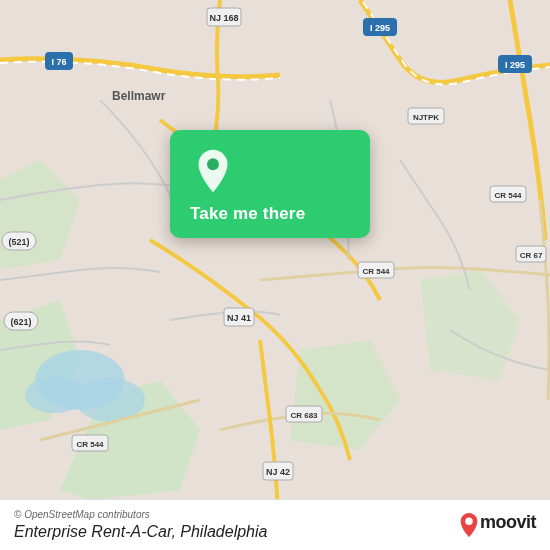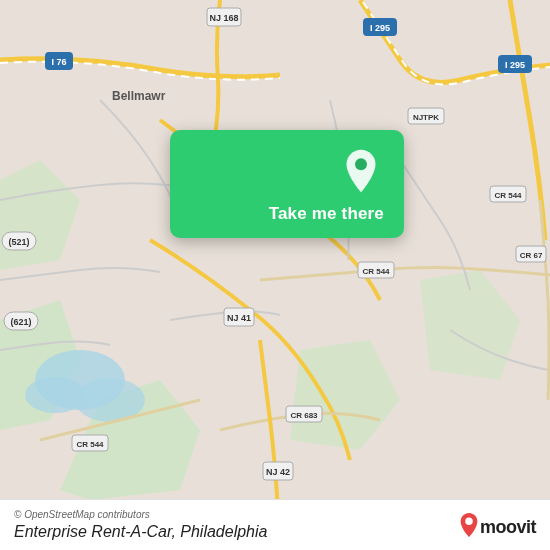--- a/index.html
+++ b/index.html
@@ -33,26 +33,26 @@
       top: 0; left: 0;
       width: 100%;
       height: 100%;
     }
 
     
     #popup-card {
       position: absolute;
       top: 130px;
       left: 170px;
-      width: 234px;
+      width: 200px;
       background-color: #2ecc71;
       border-radius: 10px;
       display: flex;
       flex-direction: column;
-      align-items: flex-end;
+      align-items: flex-start;
       padding: 18px 20px 14px 20px;
       box-shadow: 0 4px 16px rgba(0,0,0,0.28);
       z-index: 10;
     }
 
     #popup-icon {
       width: 46px;
       height: 46px;
       margin-bottom: 10px;
     }
@@ -90,21 +90,21 @@
       font-size: 16px;
       color: #222;
       font-weight: 500;
     }
 
     #moovit-logo {
       position: absolute;
       bottom: 12px;
       right: 14px;
       display: flex;
-      align-items: flex-end;
+      align-items: flex-start;
       gap: 0px;
       z-index: 21;
     }
 
     .moovit-pin {
       width: 22px;
       height: 26px;
     }
 
     .moovit-text {

